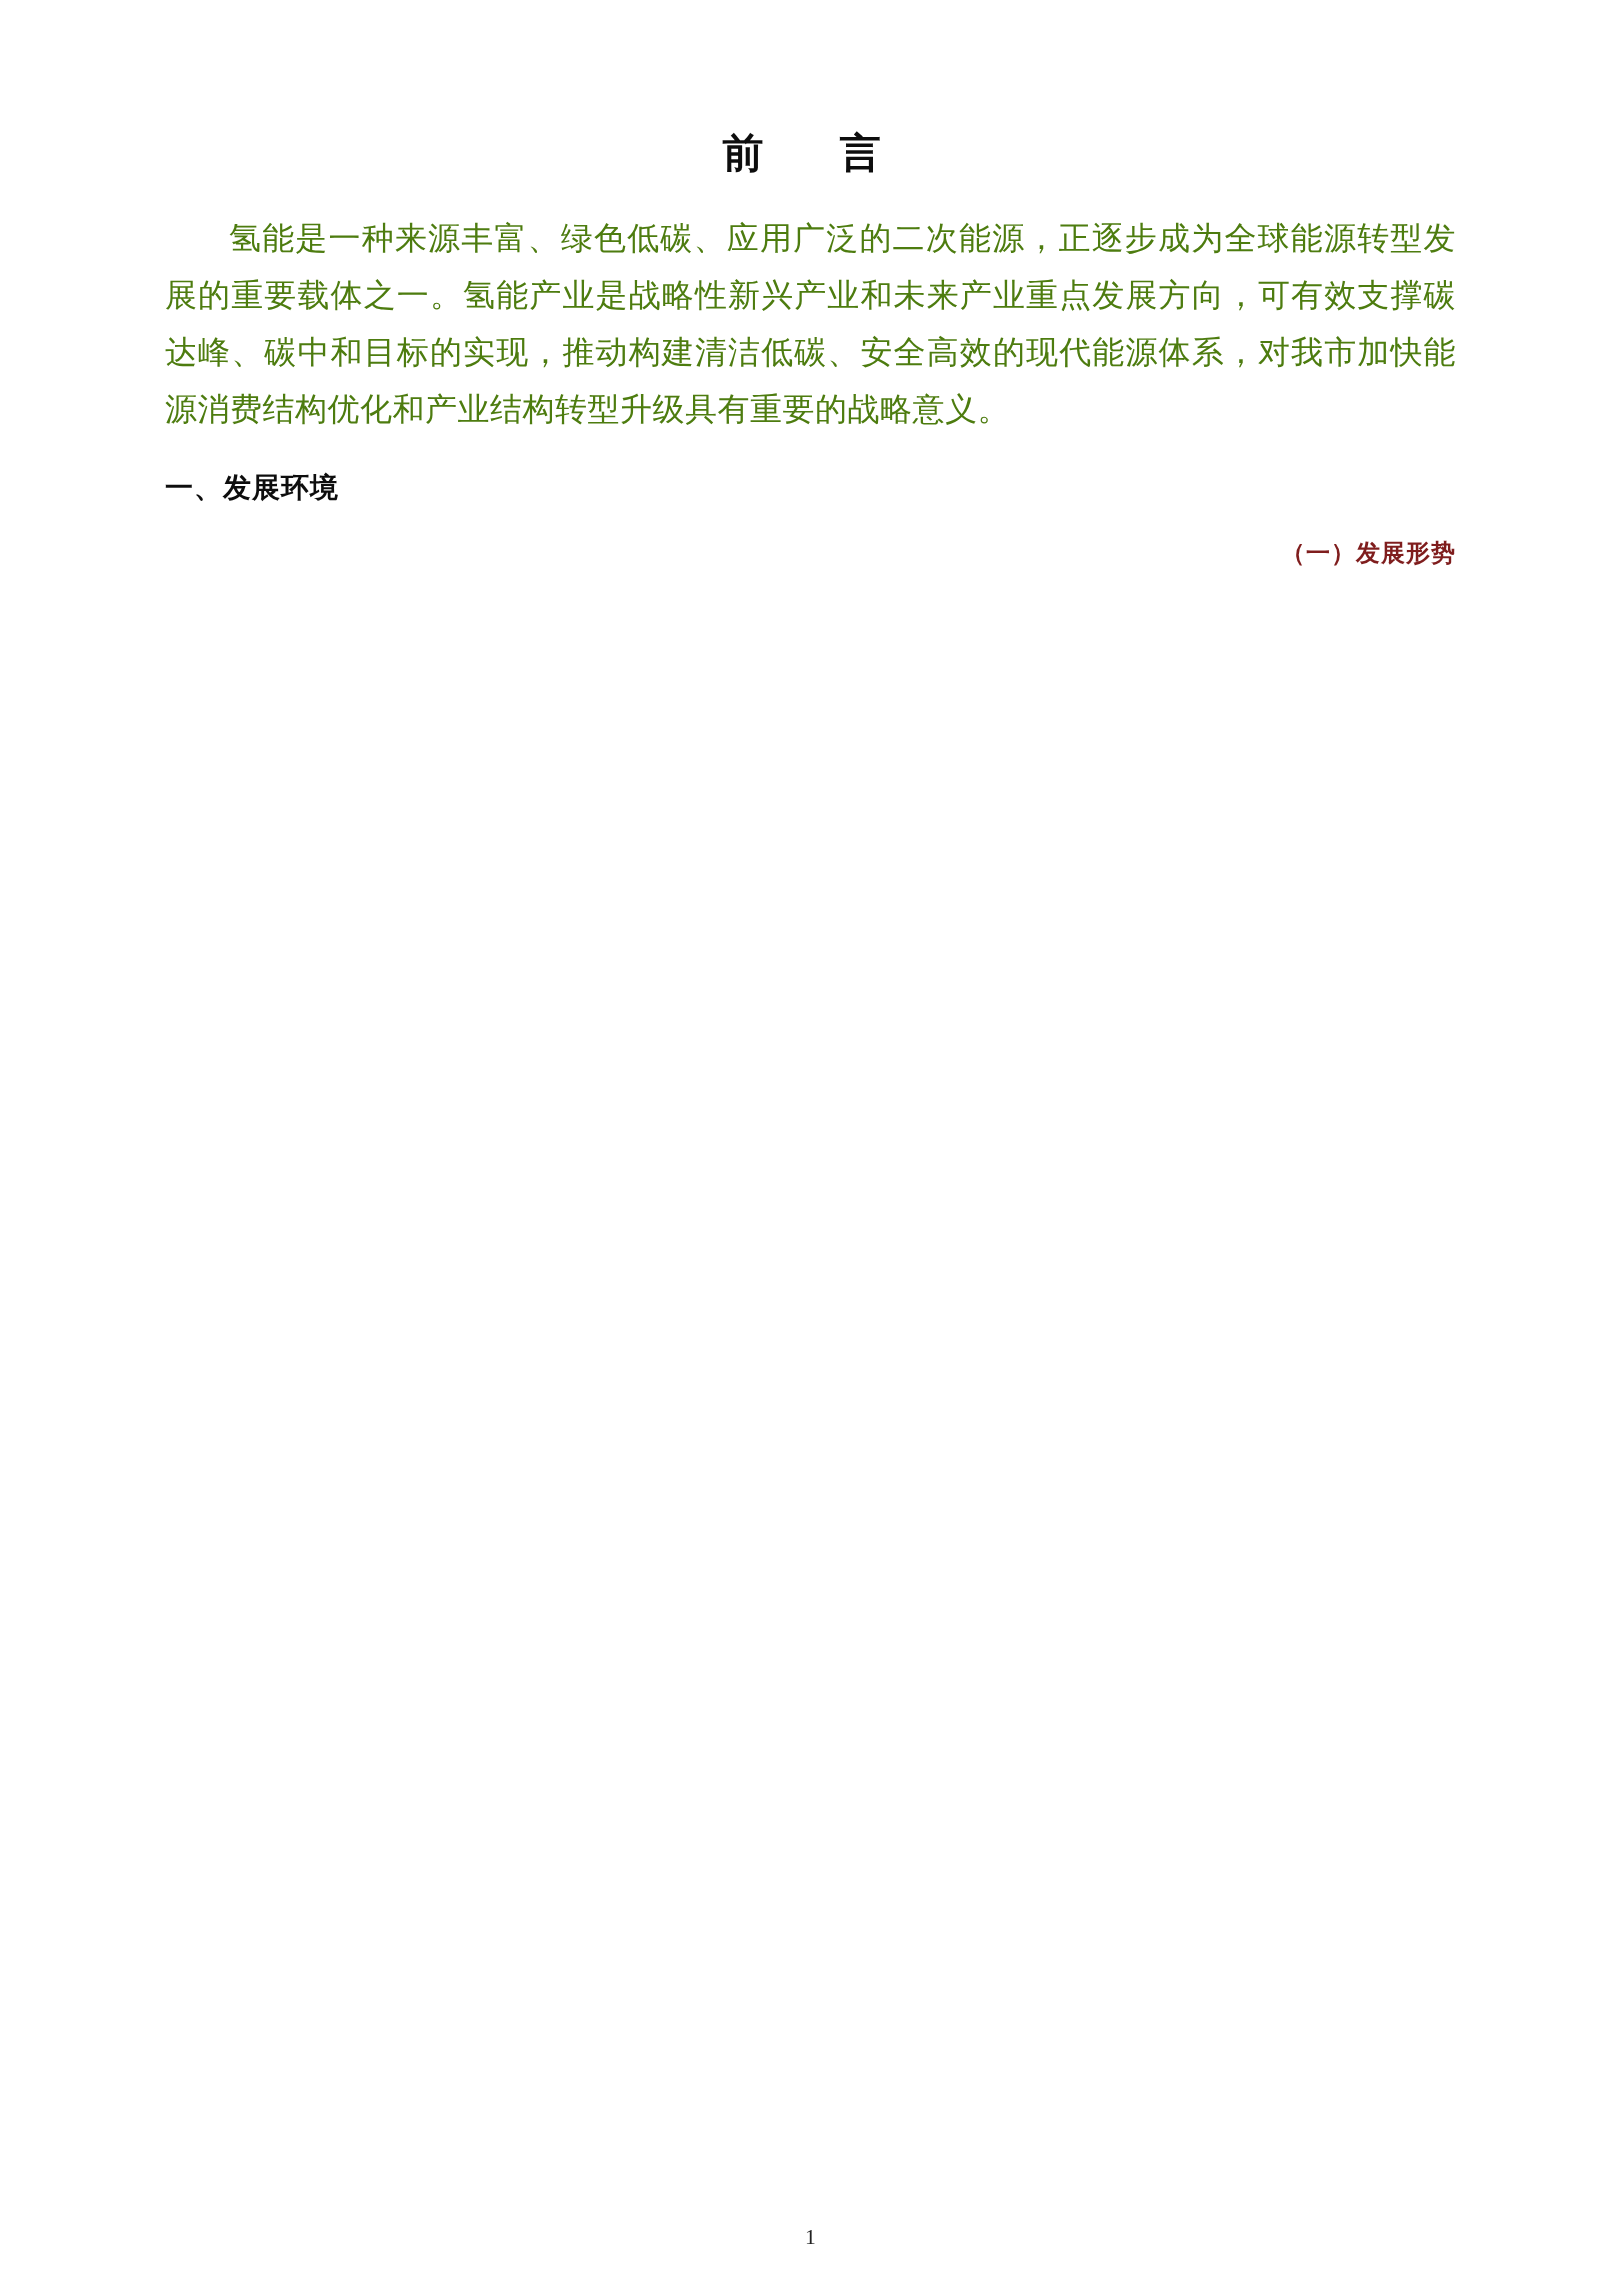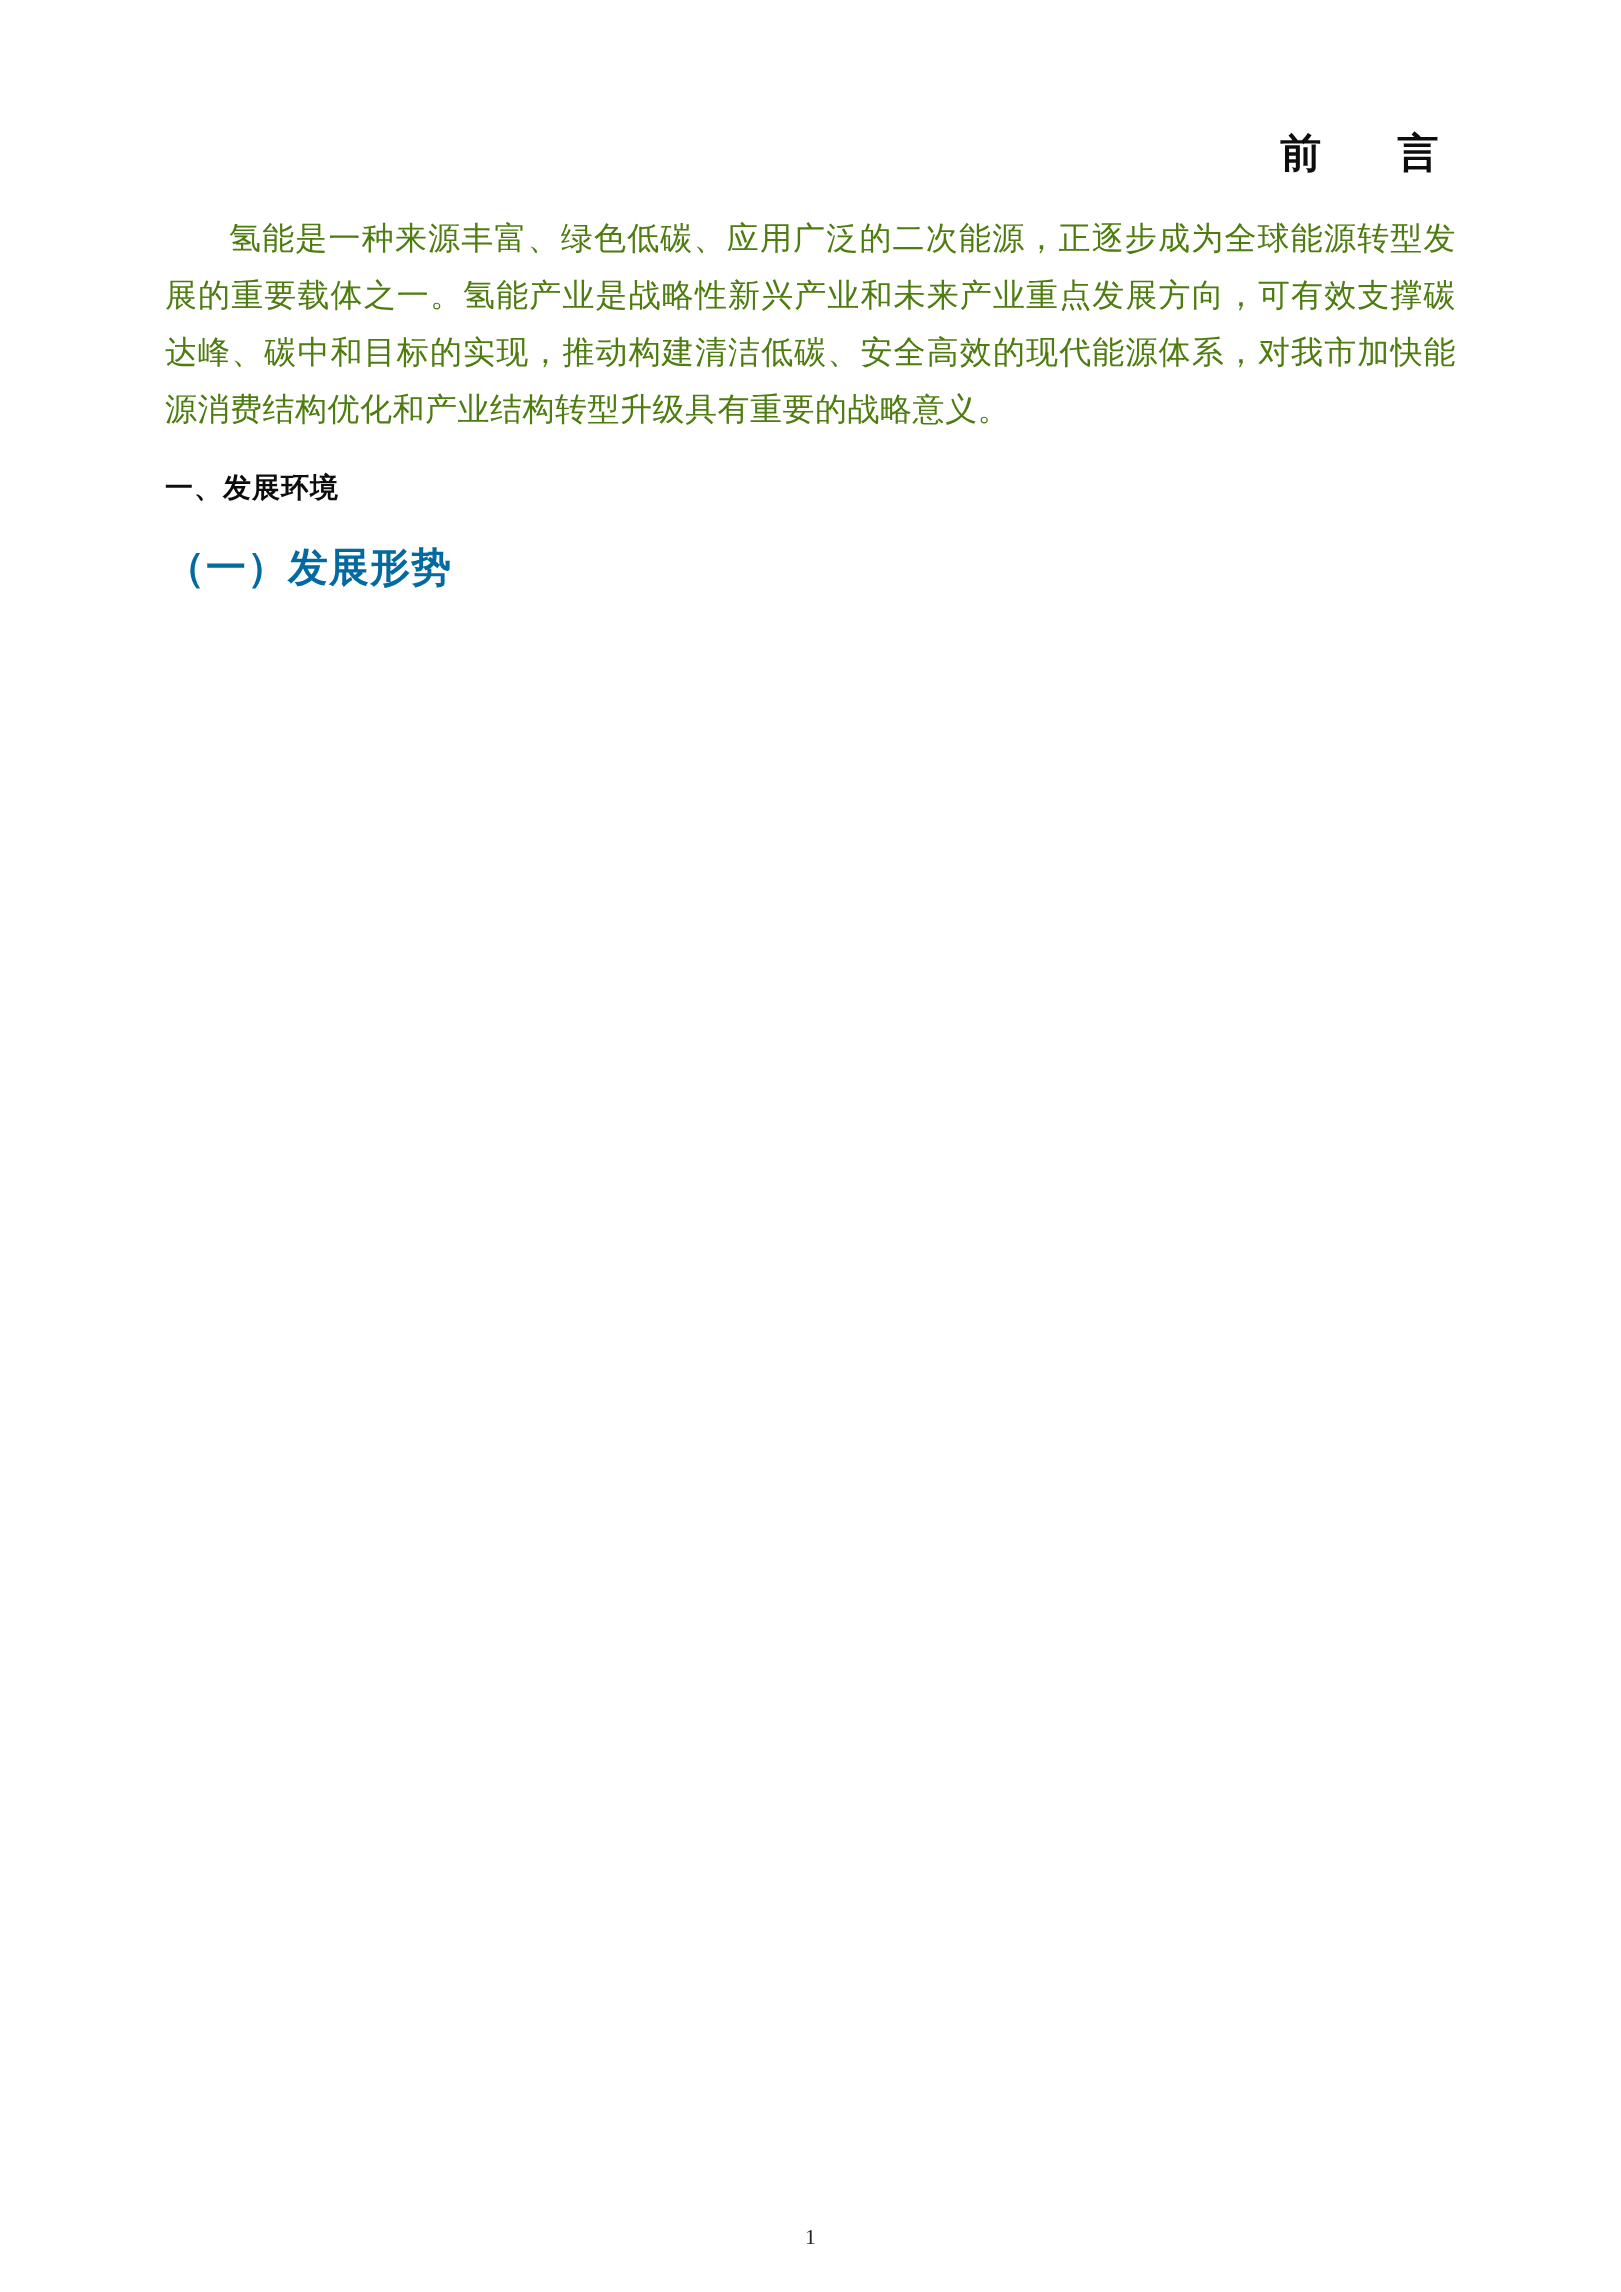--- a/index.html
+++ b/index.html
@@ -14,21 +14,21 @@
     height: 2293px;
     margin: 0 auto;
     background: #ffffff;
     box-sizing: border-box;
     padding: 125px 165px 88px 165px;
     font-family: "Liberation Serif", "DejaVu Serif", serif;
     color: #111111;
     overflow: hidden;
   }
   .doc-title {
-    text-align: right;
+    text-align: center;
     font-family: "DejaVu Serif", "Liberation Serif", serif;
     font-size: 41px;
     font-weight: 700;
     letter-spacing: 17.6px;
     margin: 0 0 27.4px 0;
     line-height: 1.4;
     color: #0d0d0d;
   }
   .para {
     font-size: 32px;
@@ -44,28 +44,29 @@
     font-size: 28px;
     font-weight: 700;
     font-family: "DejaVu Sans", "Liberation Sans", sans-serif;
     line-height: 1.8;
     margin: 25.5px 0 5.9px 0;
     text-indent: 0;
     letter-spacing: 1px;
     color: #0d0d0d;
   }
   .heading-2 {
-    font-size: 40px;
+    font-size: 24px;
     font-weight: 700;
     font-family: "DejaVu Serif", "Liberation Serif", serif;
     line-height: 1.8;
     margin: 17.6px 0 5.9px 0;
     text-indent: 0;
     letter-spacing: 1px;
-    color: #0369a1;
+    color: #7f1d1d;
+    text-align: right;
   }
   .para-lead {
     margin-top: 17.6px;
   }
   .page-number {
     position: absolute;
     left: 0;
     right: 0;
     bottom: 43px;
     text-align: center;

